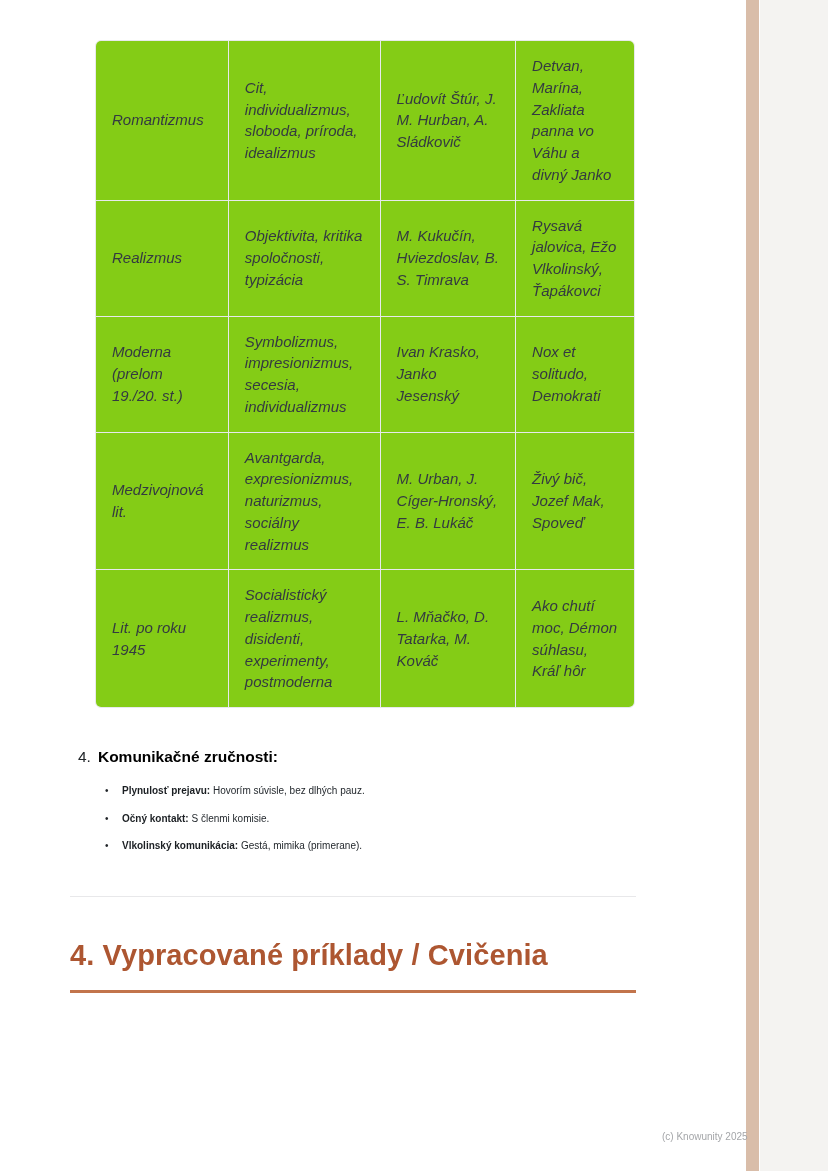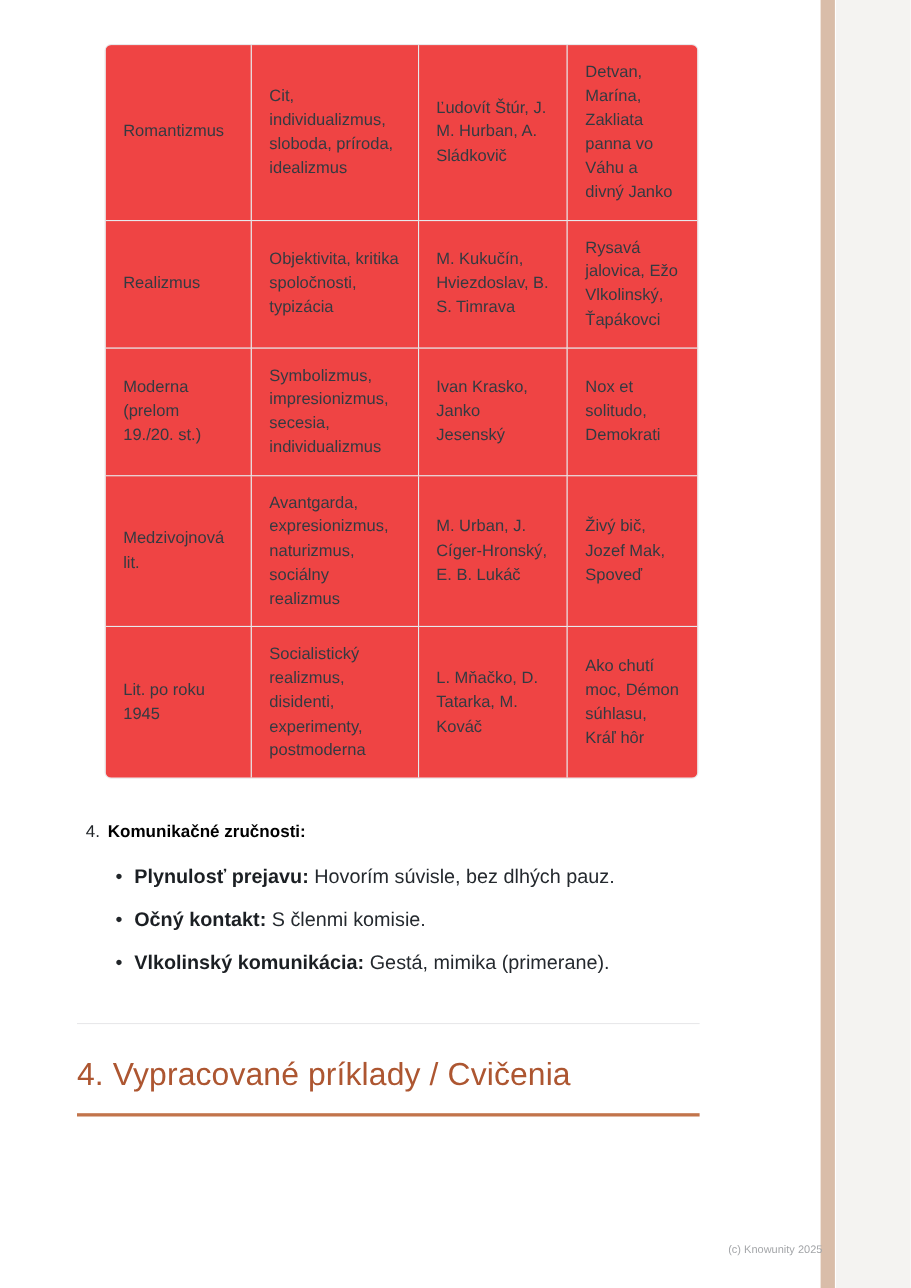--- a/index.html
+++ b/index.html
@@ -45,45 +45,46 @@
     table-layout: fixed;
     font-size: 15px;
     line-height: 1.45;
     color: #343a41;
   }
   table.lit-table col.c1 { width: 24.6%; }
   table.lit-table col.c2 { width: 28.2%; }
   table.lit-table col.c3 { width: 25.2%; }
   table.lit-table col.c4 { width: 22.0%; }
   table.lit-table td {
-    background: #ef4444;
+    background: #84cc16;
     border-right: 1px solid #e7e9ec;
     border-bottom: 1px solid #e7e9ec;
     padding: 14px 16px;
     vertical-align: middle;
+    font-style: italic;
   }
   table.lit-table tr td:last-child { border-right: none; }
   table.lit-table tr:last-child td { border-bottom: none; }
 
   
   .numbered {
     margin-top: 40px;
     padding-left: 8px;
     font-size: 15.5px;
     display: flex;
     gap: 7px;
     color: #212529;
   }
   .numbered .num { font-weight: 400; }
   .numbered .ttl { font-weight: 700; color: #000000; }
 
   ul.bullets {
     list-style: none;
     margin: 18px 0 0 35px;
-    font-size: 18px;
+    font-size: 10px;
   }
   ul.bullets li {
     position: relative;
     padding-left: 17px;
     margin-bottom: 13px;
     line-height: 1.45;
   }
   ul.bullets li::before {
     content: "\2022";
     position: absolute;
@@ -93,23 +94,23 @@
   ul.bullets strong { color: #1b1f23; }
 
   
   .divider {
     border: none;
     border-top: 1px solid #e8e8ea;
     margin: 42px 0 0 0;
     width: 566px;
   }
   h1.big-heading {
-    margin-top: 30px;
+    margin-top: 42px;
     font-size: 29px;
-    font-weight: 400;
+    font-weight: 700;
     color: #ad5631;
     letter-spacing: 0.1px;
   }
   .accent-rule {
     border: none;
     border-top: 3px solid #c2744b;
     margin: 18px 0 0 0;
     width: 566px;
   }
 

